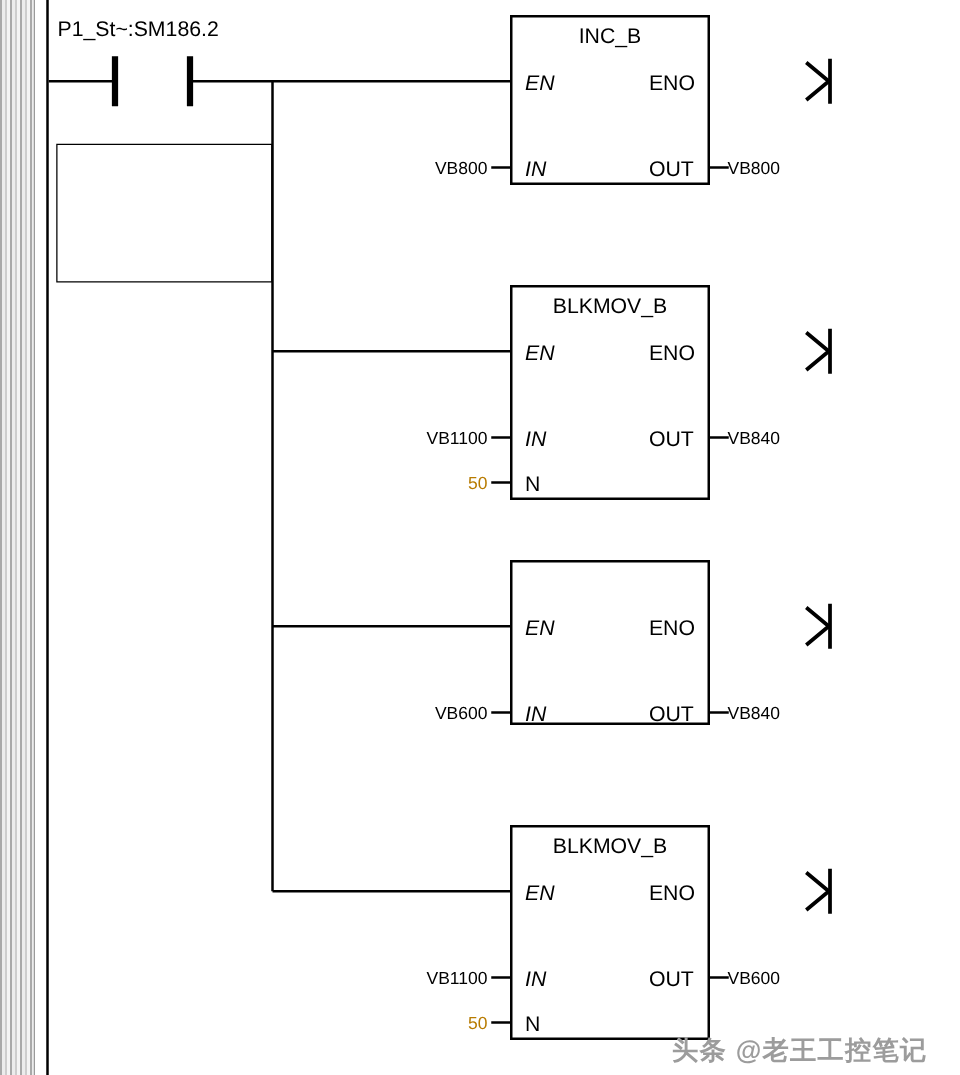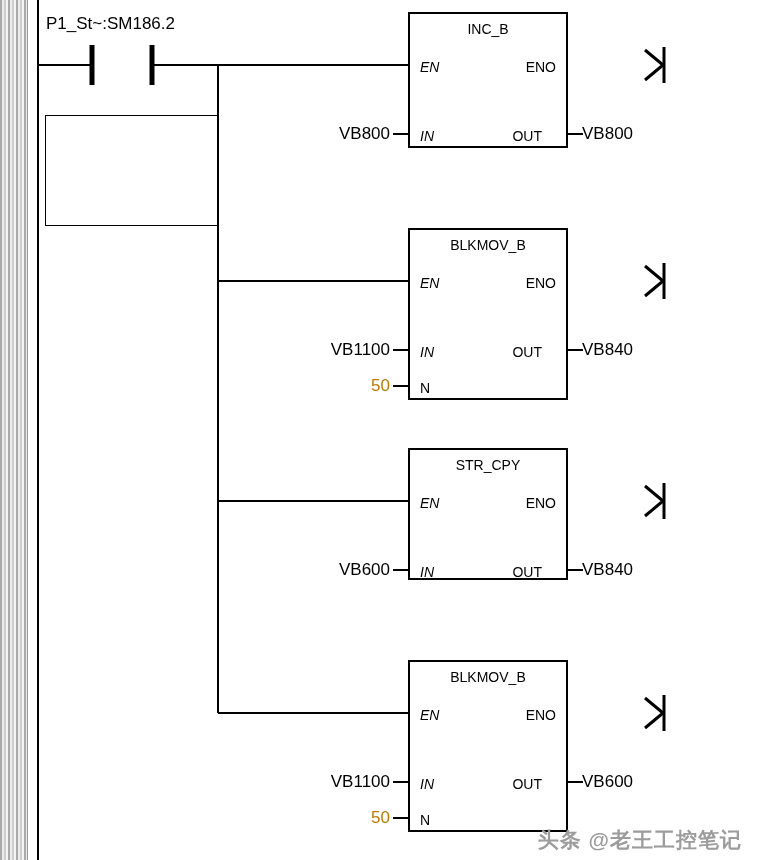--- a/index.html
+++ b/index.html
@@ -18,32 +18,32 @@
   svg.wires line, svg.wires path, svg.wires rect { stroke:var(--wire,#000); }
 
   .contact-label {
     position:absolute; left:46px; top:14px;
     font-size:17px; line-height:20px; white-space:nowrap;
   }
 
   .block {
     position:absolute; left:408px; width:160px;
     border:2px solid var(--wire,#000); background:#fff;
-    font-size:14px;
+    font-size:17px;
   }
   .b-title { position:absolute; top:5px; left:0; right:0; text-align:center; line-height:20px; }
   .port { position:absolute; line-height:20px; }
   .p-en  { left:10px;  top:43px;font-style:italic; }
   .p-eno { right:10px; top:43px;text-align:center; }
   .p-in  { left:10px;  top:112px;font-style:italic; }
-  .p-out { right:24px; top:112px; }
+  .p-out { right:11px; top:112px; }
   .p-n   { left:10px;  top:148px; }
 
   .opl {
-    position:absolute; line-height:22px; font-size:17px; white-space:nowrap;
+    position:absolute; line-height:22px; font-size:14px; white-space:nowrap;
   }
   .op-left  { left:290px; width:100px; text-align:right; }
   .op-right { left:582px; width:110px; text-align:left; }
   .op-const { color:var(--constant,#b87b00); }
 
   .watermark {
     position:absolute; right:6px; top:826px;
     font-size:21px; font-weight:bold; letter-spacing:1px;
     color:var(--watermark,#9c9c9c); white-space:nowrap;
   }
@@ -126,21 +126,20 @@
     <span class="port p-eno">ENO</span>
     <span class="port p-in">IN</span>
     <span class="port p-out">OUT</span>
     <span class="port p-n">N</span>
   </div>
   <div class="opl op-left" style="top:339px">VB1100</div>
   <div class="opl op-left op-const" style="top:375px">50</div>
   <div class="opl op-right" style="top:339px">VB840</div>
 
   <div class="block" style="top:448px;height:132px">
-    <div class="b-title">STR_CPY</div>
     <span class="port p-en">EN</span>
     <span class="port p-eno">ENO</span>
     <span class="port p-in">IN</span>
     <span class="port p-out">OUT</span>
   </div>
   <div class="opl op-left" style="top:559px">VB600</div>
   <div class="opl op-right" style="top:559px">VB840</div>
 
   <div class="block" style="top:660px;height:172px">
     <div class="b-title">BLKMOV_B</div>

